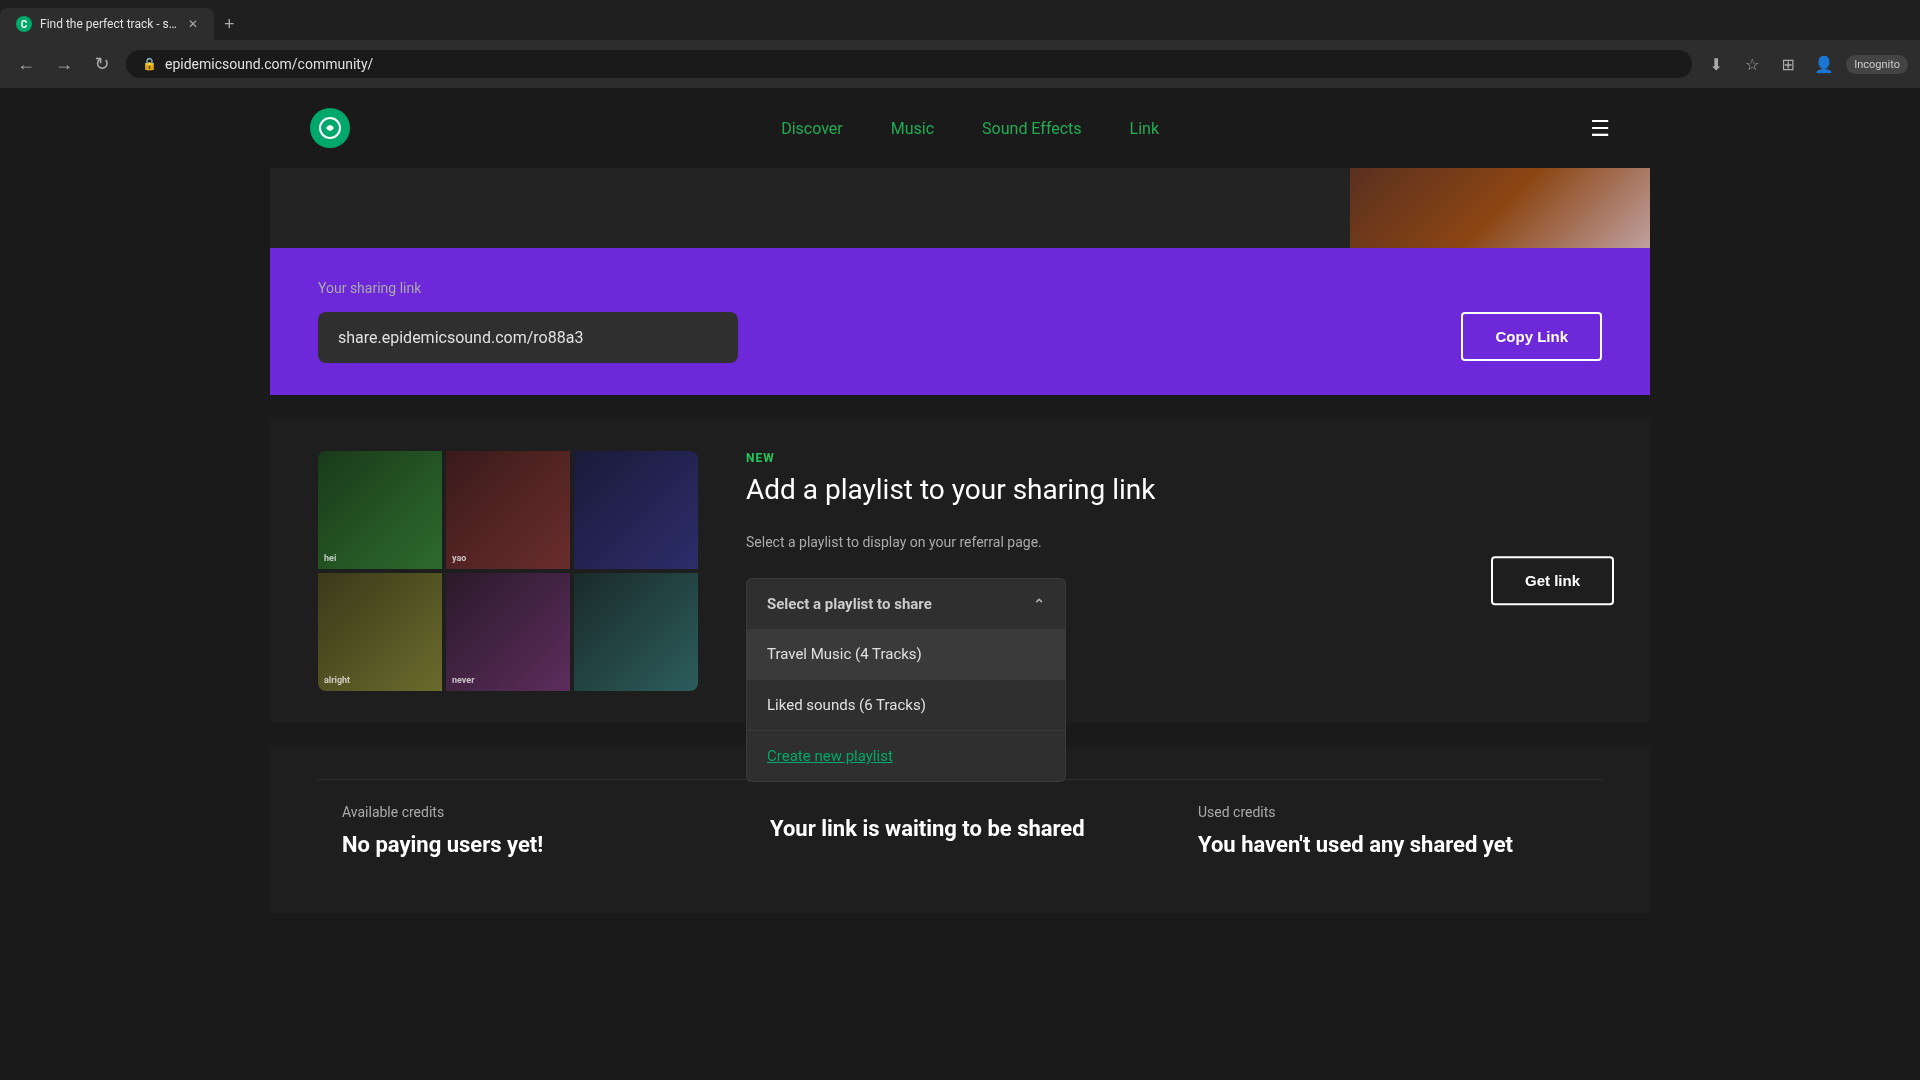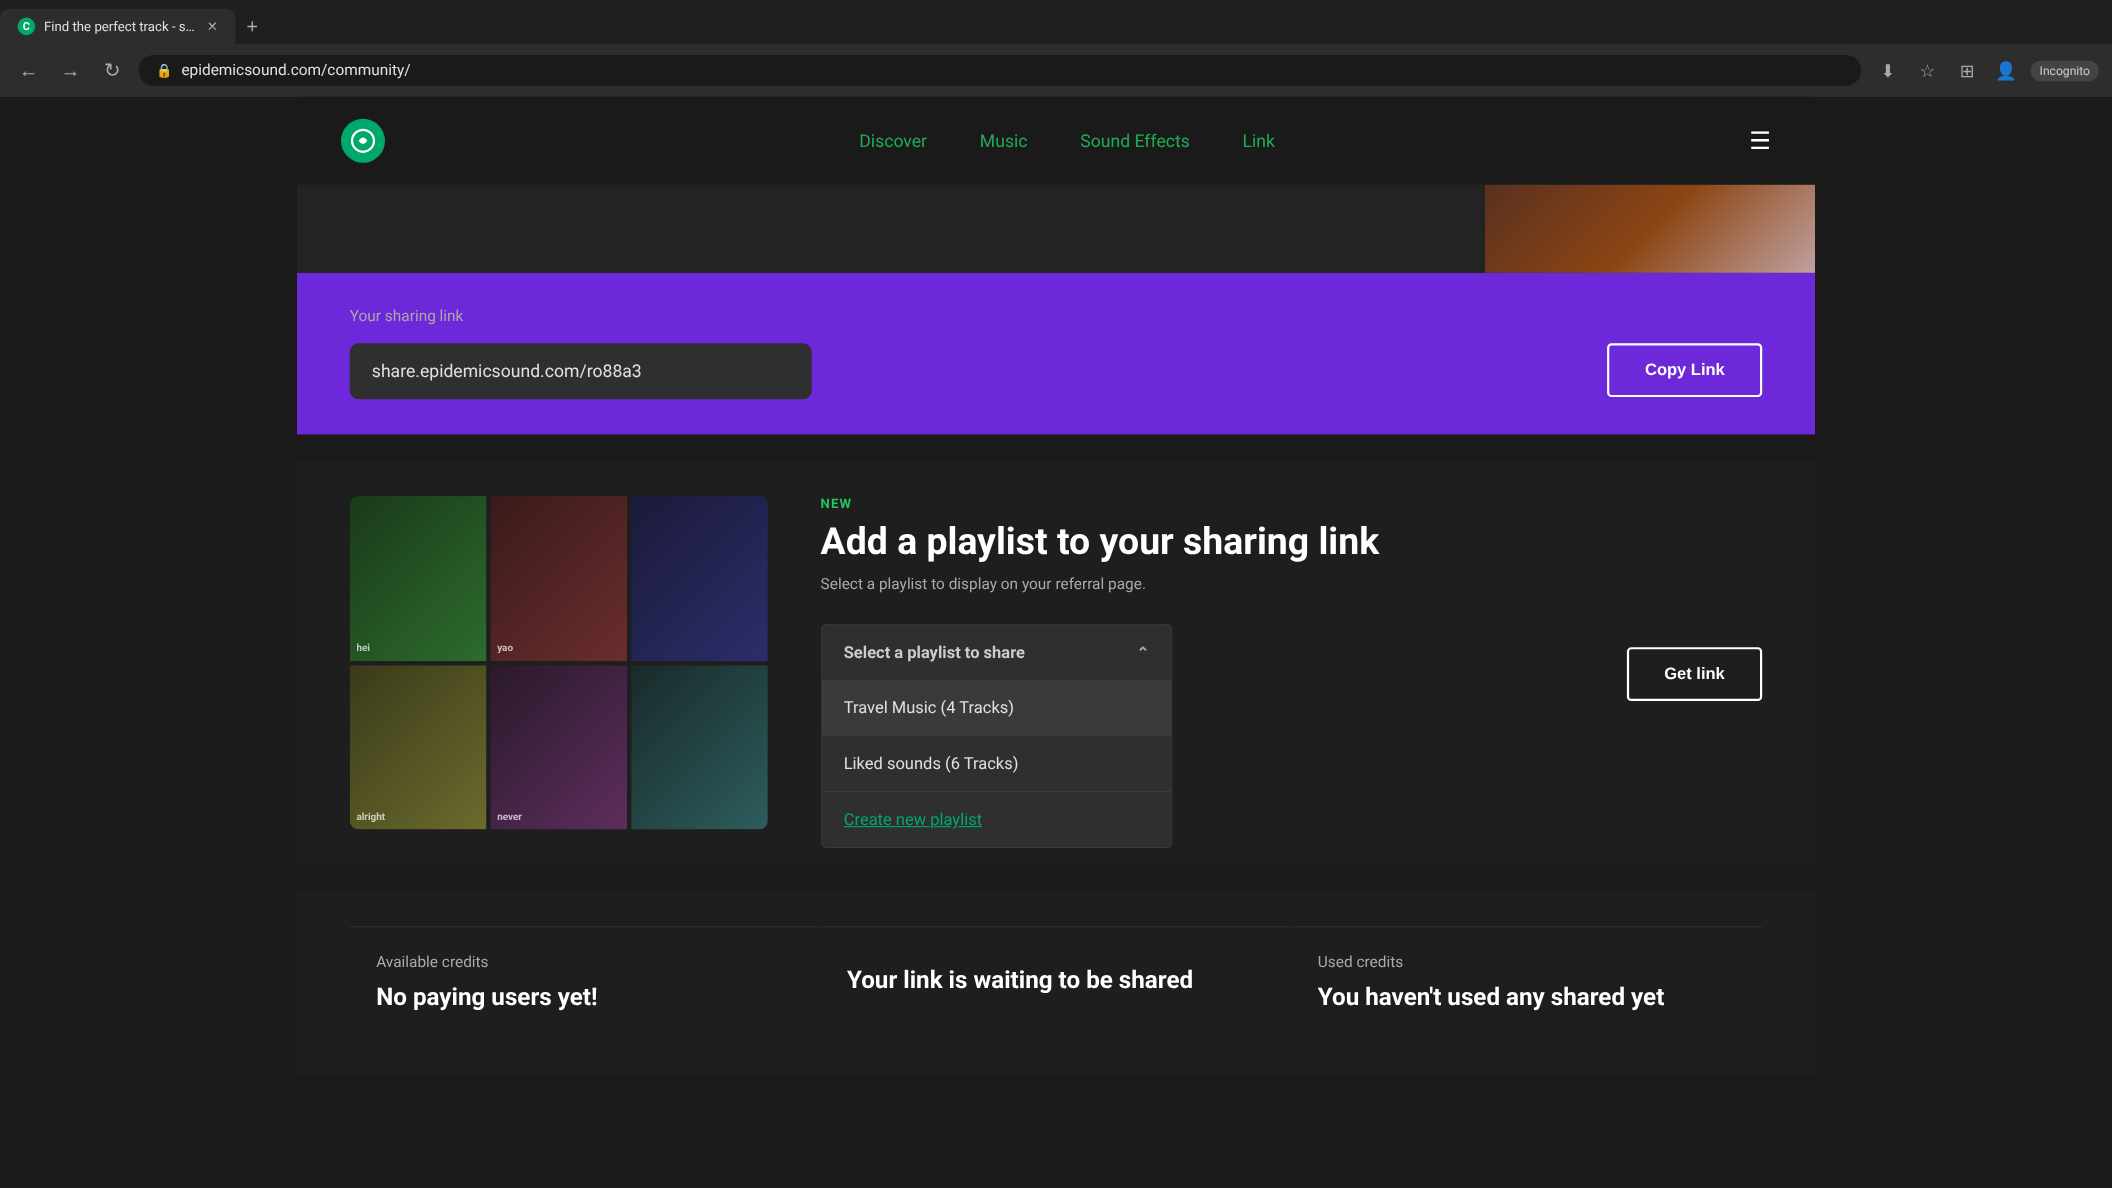--- a/index.html
+++ b/index.html
@@ -263,21 +263,21 @@
       padding: 32px 48px;
       display: flex;
       gap: 48px;
       align-items: flex-start;
       position: relative;
     }
 
     .playlist-images {
       width: 380px;
       min-width: 380px;
-      height: 303px;
+      height: 240px;
       display: grid;
       grid-template-columns: repeat(3, 1fr);
       grid-template-rows: repeat(2, 1fr);
       gap: 4px;
       border-radius: 8px;
       overflow: hidden;
     }
 
     .playlist-img {
       background: #444;
@@ -312,23 +312,23 @@
 
     .new-badge {
       font-size: 12px;
       font-weight: 700;
       color: #22c55e;
       letter-spacing: 1px;
       margin-bottom: 8px;
     }
 
     .playlist-title {
-      font-size: 34px;
-      font-weight: 700;
-      margin-bottom: 10px;
+      font-size: 28px;
+      font-weight: 400;
+      margin-bottom: 28px;
       color: #fff;
     }
 
     .playlist-subtitle {
       font-size: 14px;
       color: #aaa;
       margin-bottom: 28px;
     }
 
     
@@ -394,21 +394,21 @@
     .get-link-btn {
       background: transparent;
       border: 2px solid #ffffff;
       color: #ffffff;
       padding: 14px 32px;
       font-size: 15px;
       font-weight: 600;
       border-radius: 4px;
       cursor: pointer;
       position: absolute;
-      right: 48px;
+      right: 36px;
       top: 50%;
       transform: translateY(-30%);
     }
 
     
     .bottom-cards {
       display: grid;
       grid-template-columns: repeat(3, 1fr);
       gap: 0;
       margin-top: 24px;

